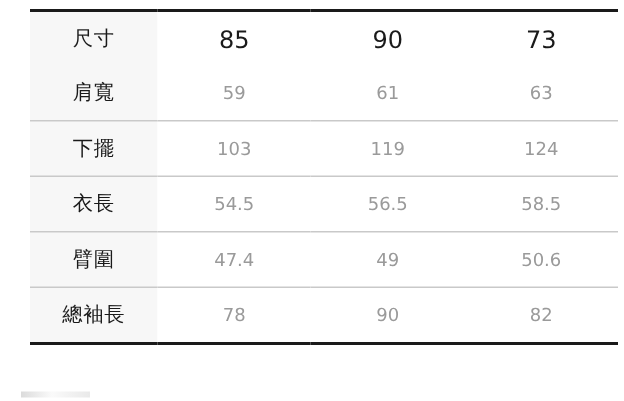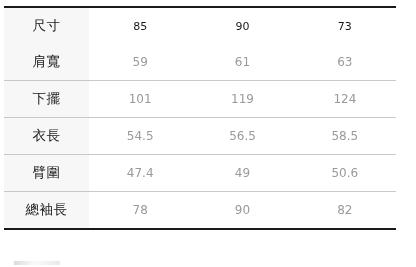--- a/index.html
+++ b/index.html
@@ -10,21 +10,21 @@
   body {
     width: 416px;
     height: 267px;
     overflow: hidden;
     font-family: "DejaVu Sans", "Liberation Sans", sans-serif;
     -webkit-font-smoothing: antialiased;
   }
 
   #size-chart-wrap {
     position: absolute;
-    left: 4px;
+    left: 20px;
     top: 6px;
     width: 392px;
   }
 
   table.size-chart {
     width: 392px;
     border-collapse: collapse;
     table-layout: fixed;
     border-top: 2px solid #1a1a1a;
     border-bottom: 2px solid #1a1a1a;
@@ -56,21 +56,21 @@
     color: #1a1a1a;
     font-size: 13.5px;
     font-weight: bold;
     letter-spacing: 0.5px;
   }
 
   
   .cell-head {
     background: #ffffff;
     color: #1a1a1a;
-    font-size: 11px;
+    font-size: 16px;
     font-weight: bold;
   }
 
   
   .cell-value {
     background: #ffffff;
     color: #9a9a9a;
     font-size: 12px;
     font-weight: normal;
   }
@@ -109,21 +109,21 @@
     </thead>
     <tbody>
       <tr>
         <td class="cell-label">肩寬</td>
         <td class="cell-value">59</td>
         <td class="cell-value">61</td>
         <td class="cell-value">63</td>
       </tr>
       <tr>
         <td class="cell-label">下擺</td>
-        <td class="cell-value">101</td>
+        <td class="cell-value">103</td>
         <td class="cell-value">119</td>
         <td class="cell-value">124</td>
       </tr>
       <tr>
         <td class="cell-label">衣長</td>
         <td class="cell-value">54.5</td>
         <td class="cell-value">56.5</td>
         <td class="cell-value">58.5</td>
       </tr>
       <tr>

